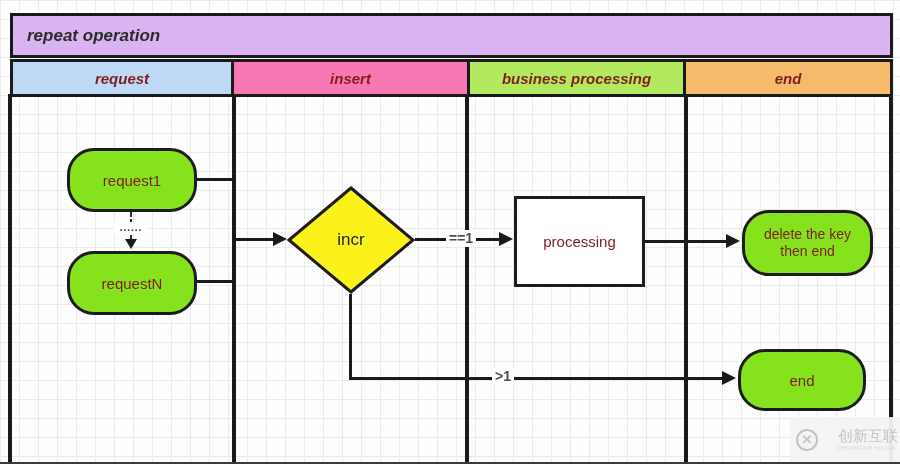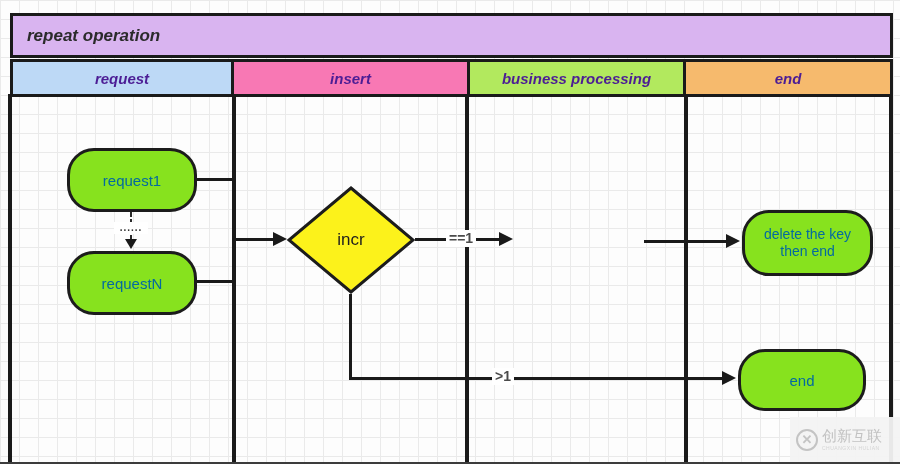--- a/index.html
+++ b/index.html
@@ -15,33 +15,33 @@
   
   .titlebar {
     position:absolute; left:10px; top:13px; width:883px; height:45px;
     border:3px solid #1a1a1a; display:flex; align-items:center;
     padding-left:14px; font-size:17px; font-weight:bold; font-style:italic; color:#2b2b2b;
     z-index:6;
   }
   .lane-header {
     position:absolute; top:59px; height:38px;
     border:3px solid #1a1a1a; display:flex; align-items:center; justify-content:center;
-    font-size:15px; font-weight:bold; font-style:italic; color:#4c1d95; z-index:6;
+    font-size:15px; font-weight:bold; font-style:italic; color:#7f1d1d; z-index:6;
   }
   .lh0 { left:10px;  width:224px; }
   .lh1 { left:231px; width:239px; }
   .lh2 { left:467px; width:219px; }
   .lh3 { left:683px; width:210px; }
   .lane-line { position:absolute; top:94px; height:370px; width:4px; background:#1a1a1a; z-index:1; }
   .ll0 { left:8px; } .ll1 { left:232px; } .ll2 { left:465px; } .ll3 { left:684px; } .ll4 { left:889px; }
   .bottom-edge { position:absolute; left:0; bottom:0; width:900px; height:2px; background:#3c3c3c; z-index:1; }
   
   .node {
     position:absolute; border:3px solid #1c1c1c; display:flex; align-items:center;
-    justify-content:center; text-align:center; font-size:15px; color:#0369a1; z-index:4;
+    justify-content:center; text-align:center; font-size:15px; color:#7f1d1d; z-index:4;
   }
   .rounded { border-radius:27px; }
   #n-request1 { left:67px;  top:148px; width:130px; height:64px; }
   #n-requestN { left:67px;  top:251px; width:130px; height:64px; }
   #n-processing { left:514px; top:196px; width:131px; height:91px; background:#ffffff; }
   #n-delete { left:742px; top:210px; width:131px; height:66px; font-size:14px; line-height:1.25; padding:9px 14px; }
   #n-end { left:738px; top:349px; width:128px; height:62px; }
   #n-incr { position:absolute; left:285px; top:184px; width:132px; height:112px; z-index:4; }
   #n-incr svg { position:absolute; left:0; top:0; }
   #n-incr .diamond-label {
@@ -86,21 +86,21 @@
   .watermark {
     position:absolute; right:0; bottom:2px; width:110px; height:45px;
     background:rgba(243,243,243,0.95); display:flex; align-items:center;
     padding-left:6px; z-index:7;
   }
   .wm-logo {
     width:22px; height:22px; border:2px solid #c4c4c4; border-radius:50%;
     color:#c4c4c4; font-size:13px; font-weight:bold; display:flex;
     align-items:center; justify-content:center; flex:0 0 auto;
   }
-  .wm-text { margin-left:4px; display:flex; flex-direction:column; }
+  .wm-text { margin-left:20px; display:flex; flex-direction:column; }
   .wm-cn { font-size:15px; color:#c2c2c2; line-height:1.1; white-space:nowrap; }
   .wm-en { font-size:5px; color:#d4d4d4; letter-spacing:0.5px; white-space:nowrap; }
 </style>
 </head>
 <body>
 
 <div id="canvas">
 
   <div class="titlebar" style="background-color: rgb(217, 180, 240);">
     <span>repeat operation</span>
@@ -151,20 +151,23 @@
     <span>requestN</span>
   </div>
 
   <div id="n-incr">
     <svg width="132" height="112" viewBox="0 0 132 112">
       <polygon points="66,4 128,56 66,108 4,56" stroke="#1c1c1c" stroke-width="3" style="fill: rgb(252, 242, 27);"></polygon>
     </svg>
     <div class="diamond-label">incr</div>
   </div>
 
+  <div class="node" id="n-processing">
+    <span>processing</span>
+  </div>
   <div class="node rounded" id="n-delete" style="background-color: rgb(135, 226, 30);">
     <span>delete the key then end</span>
   </div>
   <div class="node rounded" id="n-end" style="background-color: rgb(135, 226, 30);">
     <span>end</span>
   </div>
 
   <div class="watermark">
     <div class="wm-logo">✕</div>
     <div class="wm-text">

